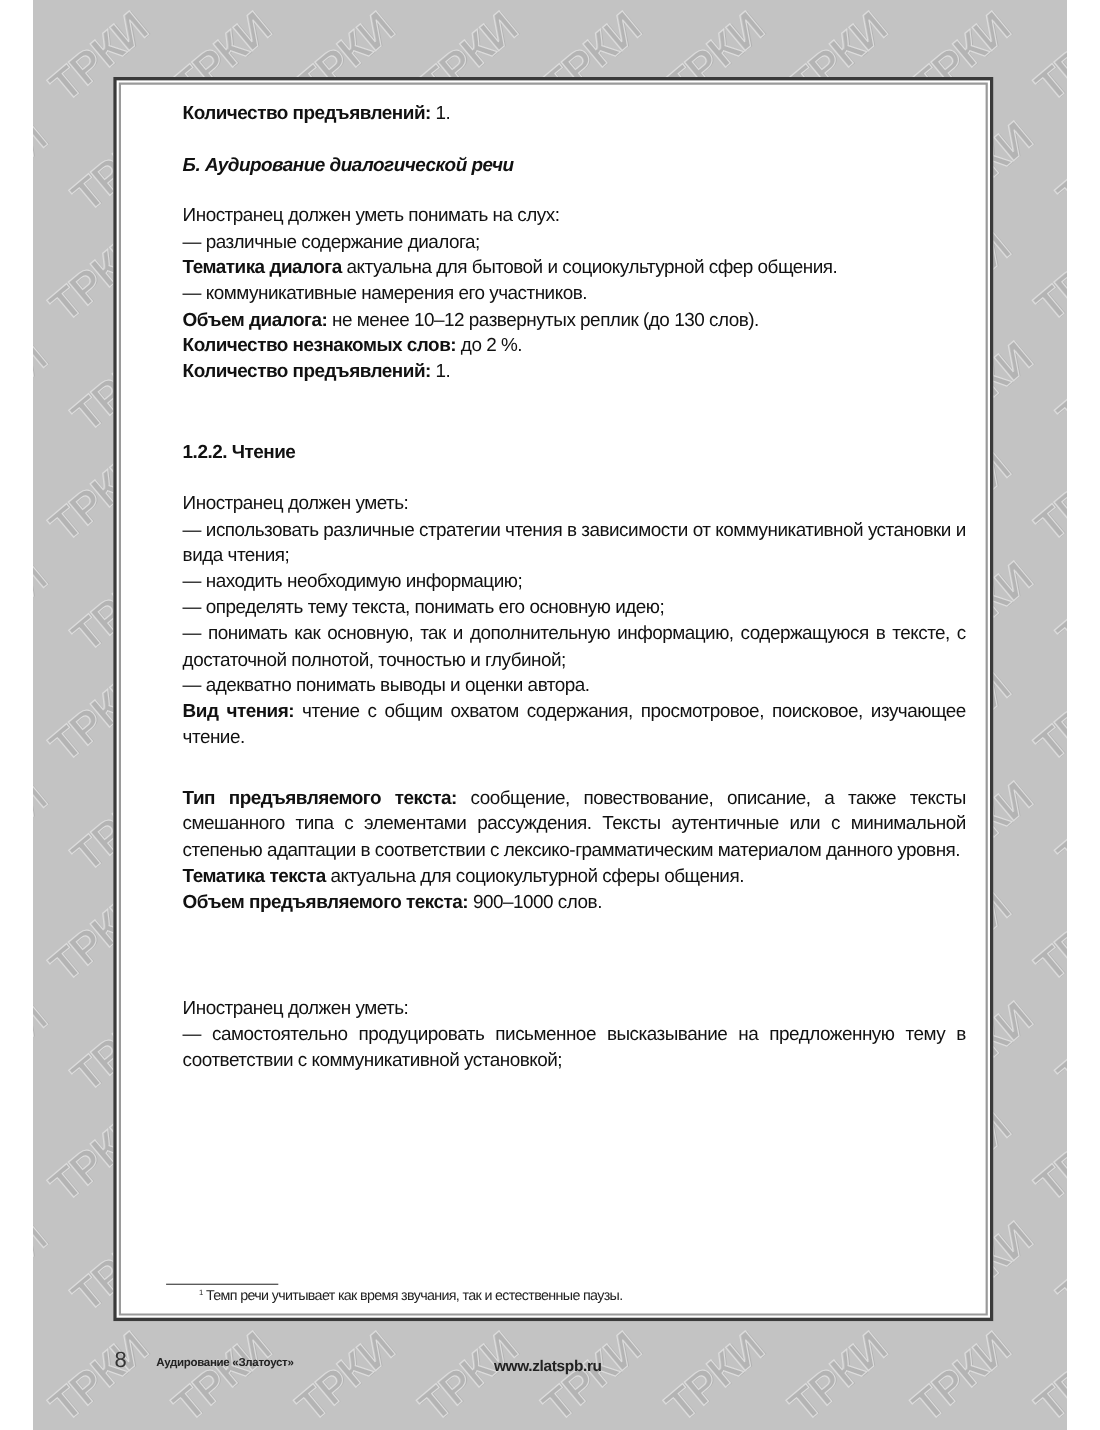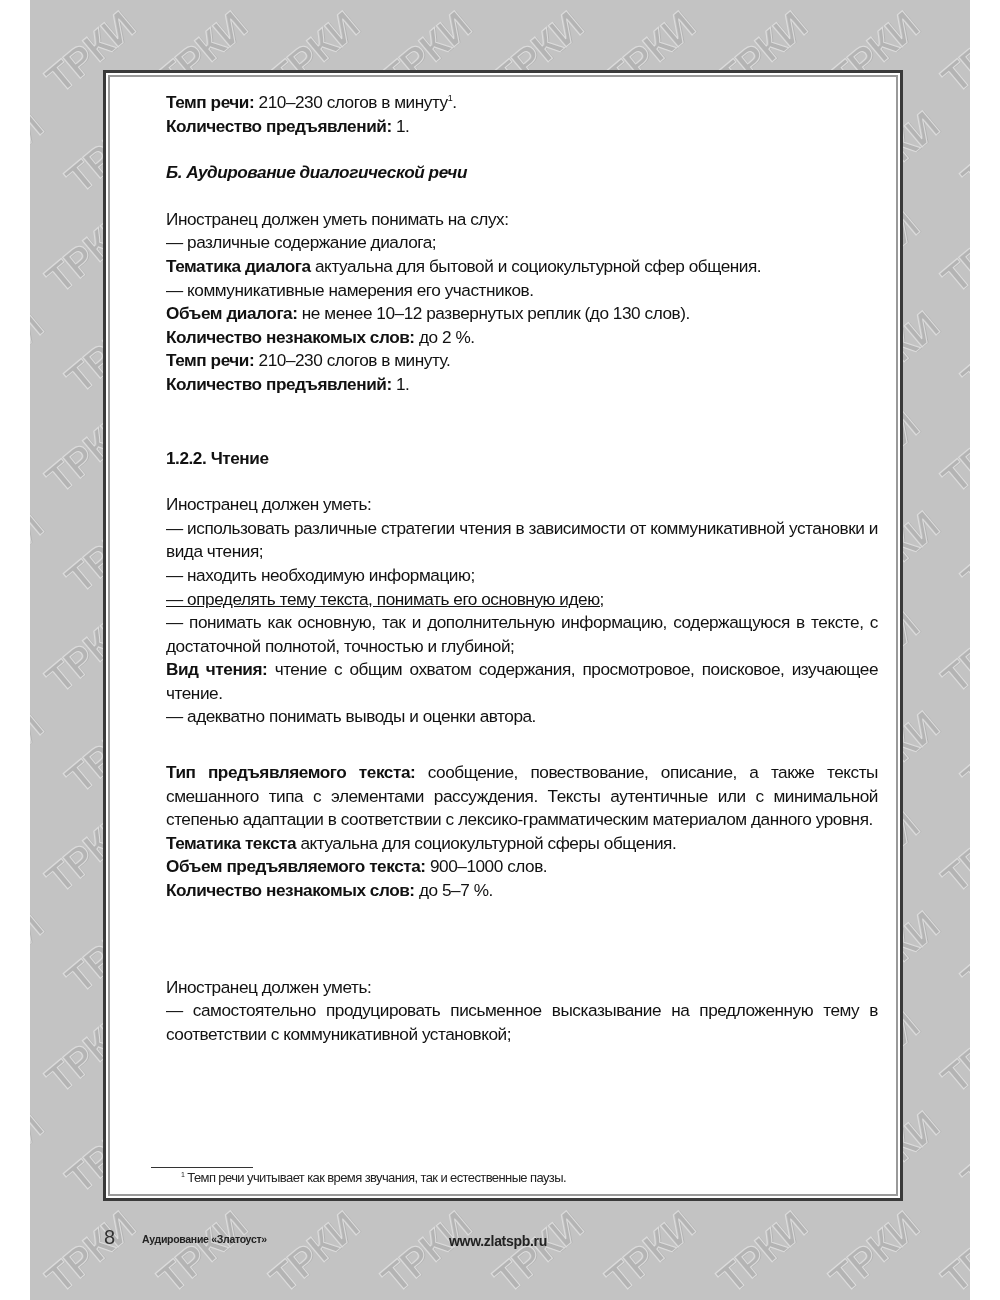--- a/index.html
+++ b/index.html
@@ -202,54 +202,49 @@
       <span class="wm" style="left: 570px; top: 1230px;">ТРКИ</span>
       <span class="wm" style="left: 682px; top: 1230px;">ТРКИ</span>
       <span class="wm" style="left: 794px; top: 1230px;">ТРКИ</span>
       <span class="wm" style="left: 906px; top: 1230px;">ТРКИ</span>
     </div>
 
   <div class="frame">
     <div class="content">
 
       <p style="text-indent: 0px; padding-left: 0px;">
-        <span class="b">Темп речи:</span><span> 210–230 слогов в минуту</span><sup>1</sup><span>.</span>
-      </p>
-      <p style="text-indent: 0px; padding-left: 0px;">
         <span class="b">Количество предъявлений:</span><span> 1.</span>
       </p>
 
       <div class="gap1"></div>
       <p class="ital-head">Б. Аудирование диалогической речи</p>
       <div class="gap1"></div>
 
       <p style="text-indent: 0px; padding-left: 0px;">Иностранец должен уметь понимать на слух:</p>
       <p style="text-indent: 0px; padding-left: 0px;">— различные содержание диалога;</p>
       <p style="text-indent: 0px; padding-left: 0px;"><span class="b">Тематика диалога</span><span> актуальна для бытовой и социокультурной сфер общения.</span></p>
       <p style="text-indent: 0px; padding-left: 0px;">— коммуникативные намерения его участников.</p>
       <p style="text-indent: 0px; padding-left: 0px;"><span class="b">Объем диалога:</span><span> не менее 10–12 развернутых реплик (до 130 слов).</span></p>
       <p style="text-indent: 0px; padding-left: 0px;"><span class="b">Количество незнакомых слов:</span><span> до 2 %.</span></p>
-      <p style="text-indent: 0px; padding-left: 0px;"><span class="b">Темп речи:</span><span> 210–230 слогов в минуту.</span></p>
       <p style="text-indent: 0px; padding-left: 0px;"><span class="b">Количество предъявлений:</span><span> 1.</span></p>
 
       <div class="gap2"></div>
       <p class="sec-title">1.2.2. Чтение</p>
       <div class="gap1"></div>
 
       <p style="text-indent: 0px; padding-left: 0px;">Иностранец должен уметь:</p>
       <p style="text-indent: 0px; padding-left: 0px;">— использовать различные стратегии чтения в зависимости от коммуникативной установки и вида чтения;</p>
       <p style="text-indent: 0px; padding-left: 0px;">— находить необходимую информацию;</p>
-      <p style="text-indent: 0px; padding-left: 0px; text-decoration: underline;">— определять тему текста, понимать его основную идею;</p>
+      <p style="text-indent: 0px; padding-left: 0px;">— определять тему текста, понимать его основную идею;</p>
       <p style="text-indent: 0px; padding-left: 0px;">— понимать как основную, так и дополнительную информацию, содержащуюся в тексте, с достаточной полнотой, точностью и глубиной;</p>
+      <p style="text-indent: 0px; padding-left: 0px;">— адекватно понимать выводы и оценки автора.</p>
       <p style="text-indent: 0px; padding-left: 0px;"><span class="b">Вид чтения:</span><span> чтение с общим охватом содержания, просмотровое, поисковое, изучающее чтение.</span></p>
-      <p style="text-indent: 0px; padding-left: 0px;">— адекватно понимать выводы и оценки автора.</p>
       <p style="text-indent: 0px; padding-left: 0px; margin-top: 32px;"><span class="b">Тип предъявляемого текста:</span><span> сообщение, повествование, описание, а также тексты смешанного типа с элементами рассуждения. Тексты аутентичные или с минимальной степенью адаптации в соответствии с лексико-грамматическим материалом данного уровня.</span></p>
       <p style="text-indent: 0px; padding-left: 0px;"><span class="b">Тематика текста</span><span> актуальна для социокультурной сферы общения.</span></p>
       <p style="text-indent: 0px; padding-left: 0px;"><span class="b">Объем предъявляемого текста:</span><span> 900–1000 слов.</span></p>
-      <p style="text-indent: 0px; padding-left: 0px;"><span class="b">Количество незнакомых слов:</span><span> до 5–7 %.</span></p>
 
       <div class="gap2"></div>
       <div class="gap1"></div>
 
       <p style="text-indent: 0px; padding-left: 0px;">Иностранец должен уметь:</p>
       <p style="text-indent: 0px; padding-left: 0px;">— самостоятельно продуцировать письменное высказывание на предложенную тему в соответствии с коммуникативной установкой;</p>
     </div>
 
     <div class="fn-rule"></div>
     <div class="footnote"><sup>1</sup><span> Темп речи учитывает как время звучания, так и естественные паузы.</span></div>

